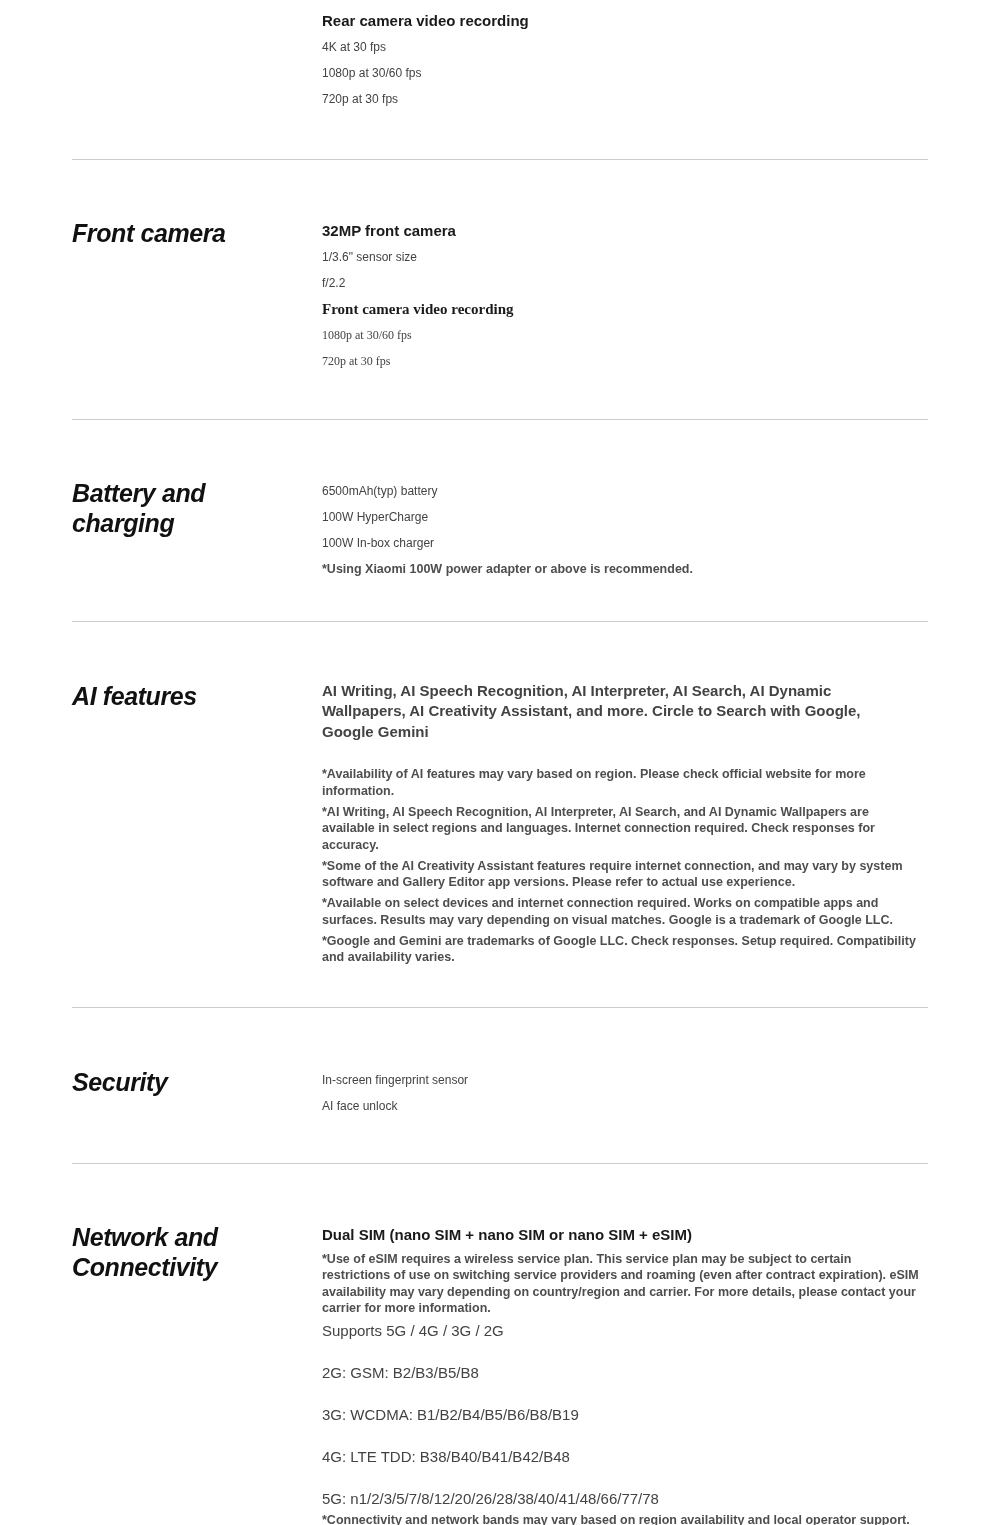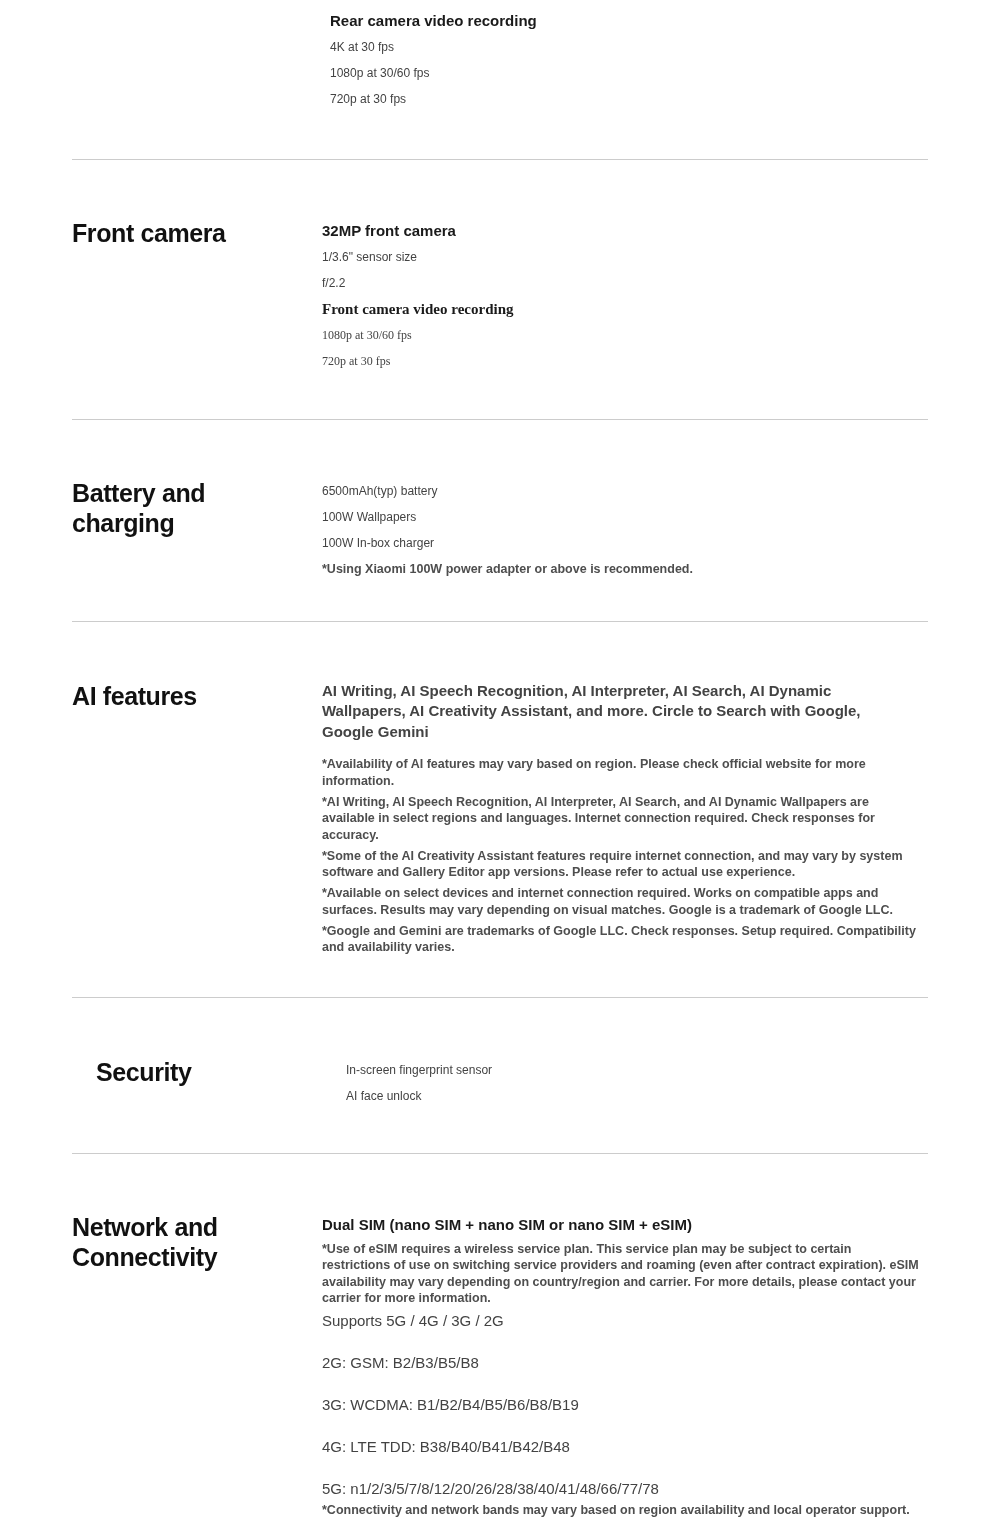--- a/index.html
+++ b/index.html
@@ -17,20 +17,21 @@
   .col-label { flex: 0 0 250px; width: 250px; }
   .col-content { flex: 1 1 auto; min-width: 0; }
 
   .section-heading {
     font-size: 25px;
     line-height: 30px;
     font-weight: bold;
     color: #111111;
     letter-spacing: -0.4px;
     white-space: pre-line;
+    font-style: italic;
   }
 
   .group-title {
     font-size: 15px;
     line-height: 26px;
     font-weight: bold;
     color: #1a1a1a;
   }
   .spec-line {
     font-size: 12px;
@@ -49,46 +50,46 @@
   }
 
   .footnote {
     font-size: 12.5px;
     line-height: 16.5px;
     color: #4e4e4e;
     white-space: pre-line;
     margin-top: 5px;
     font-weight: bold;
   }
-  .para + .footnote { margin-top: 14px; }
+  .para + .footnote { margin-top: 24px; }
   .footnote + .footnote { margin-top: 4.5px; }
 
   .band-line {
     font-size: 15px;
     line-height: 20px;
     color: #434343;
     white-space: pre-line;
     margin-top: 22px;
   }
   .band-line.first { margin-top: 4px; }
   .sim-footnote { margin-top: 3px; }
   .net-footnote { margin-top: 3px; }
 
   .divider {
     border: none;
     border-top: 1px solid #cccccc;
     height: 0;
   }
 
   
-  .sec-rear     { padding-top: 8px;  padding-bottom: 47px; gap: 8px; }
+  .sec-rear     { padding-top: 8px;  padding-bottom: 47px; }
   .sec-front    { padding-top: 58px; padding-bottom: 45px; }
   .sec-battery  { padding-top: 58px; padding-bottom: 43px; }
   .sec-ai       { padding-top: 59px; padding-bottom: 41px; }
-  .sec-security { padding-top: 59px; padding-bottom: 44px; margin-left: 24px; }
+  .sec-security { padding-top: 59px; padding-bottom: 44px; }
   .sec-network  { padding-top: 58px; padding-bottom: 6px;  }
 </style>
 </head>
 <body>
 
 <div class="page">
 
   <section class="spec-row sec-rear">
     <div class="col-label"></div>
     <div class="col-content">
@@ -123,21 +124,21 @@
 
   <hr class="divider">
 
   <section class="spec-row sec-battery">
     <div class="col-label">
       <h2 class="section-heading">Battery and
 charging</h2>
     </div>
     <div class="col-content">
       <div class="spec-line">6500mAh(typ) battery</div>
-      <div class="spec-line">100W Wallpapers</div>
+      <div class="spec-line">100W HyperCharge</div>
       <div class="spec-line">100W In-box charger</div>
       <div class="footnote">*Using Xiaomi 100W power adapter or above is recommended.</div>
     </div>
   </section>
 
   <hr class="divider">
 
   <section class="spec-row sec-ai">
     <div class="col-label">
       <h2 class="section-heading">AI features</h2>

